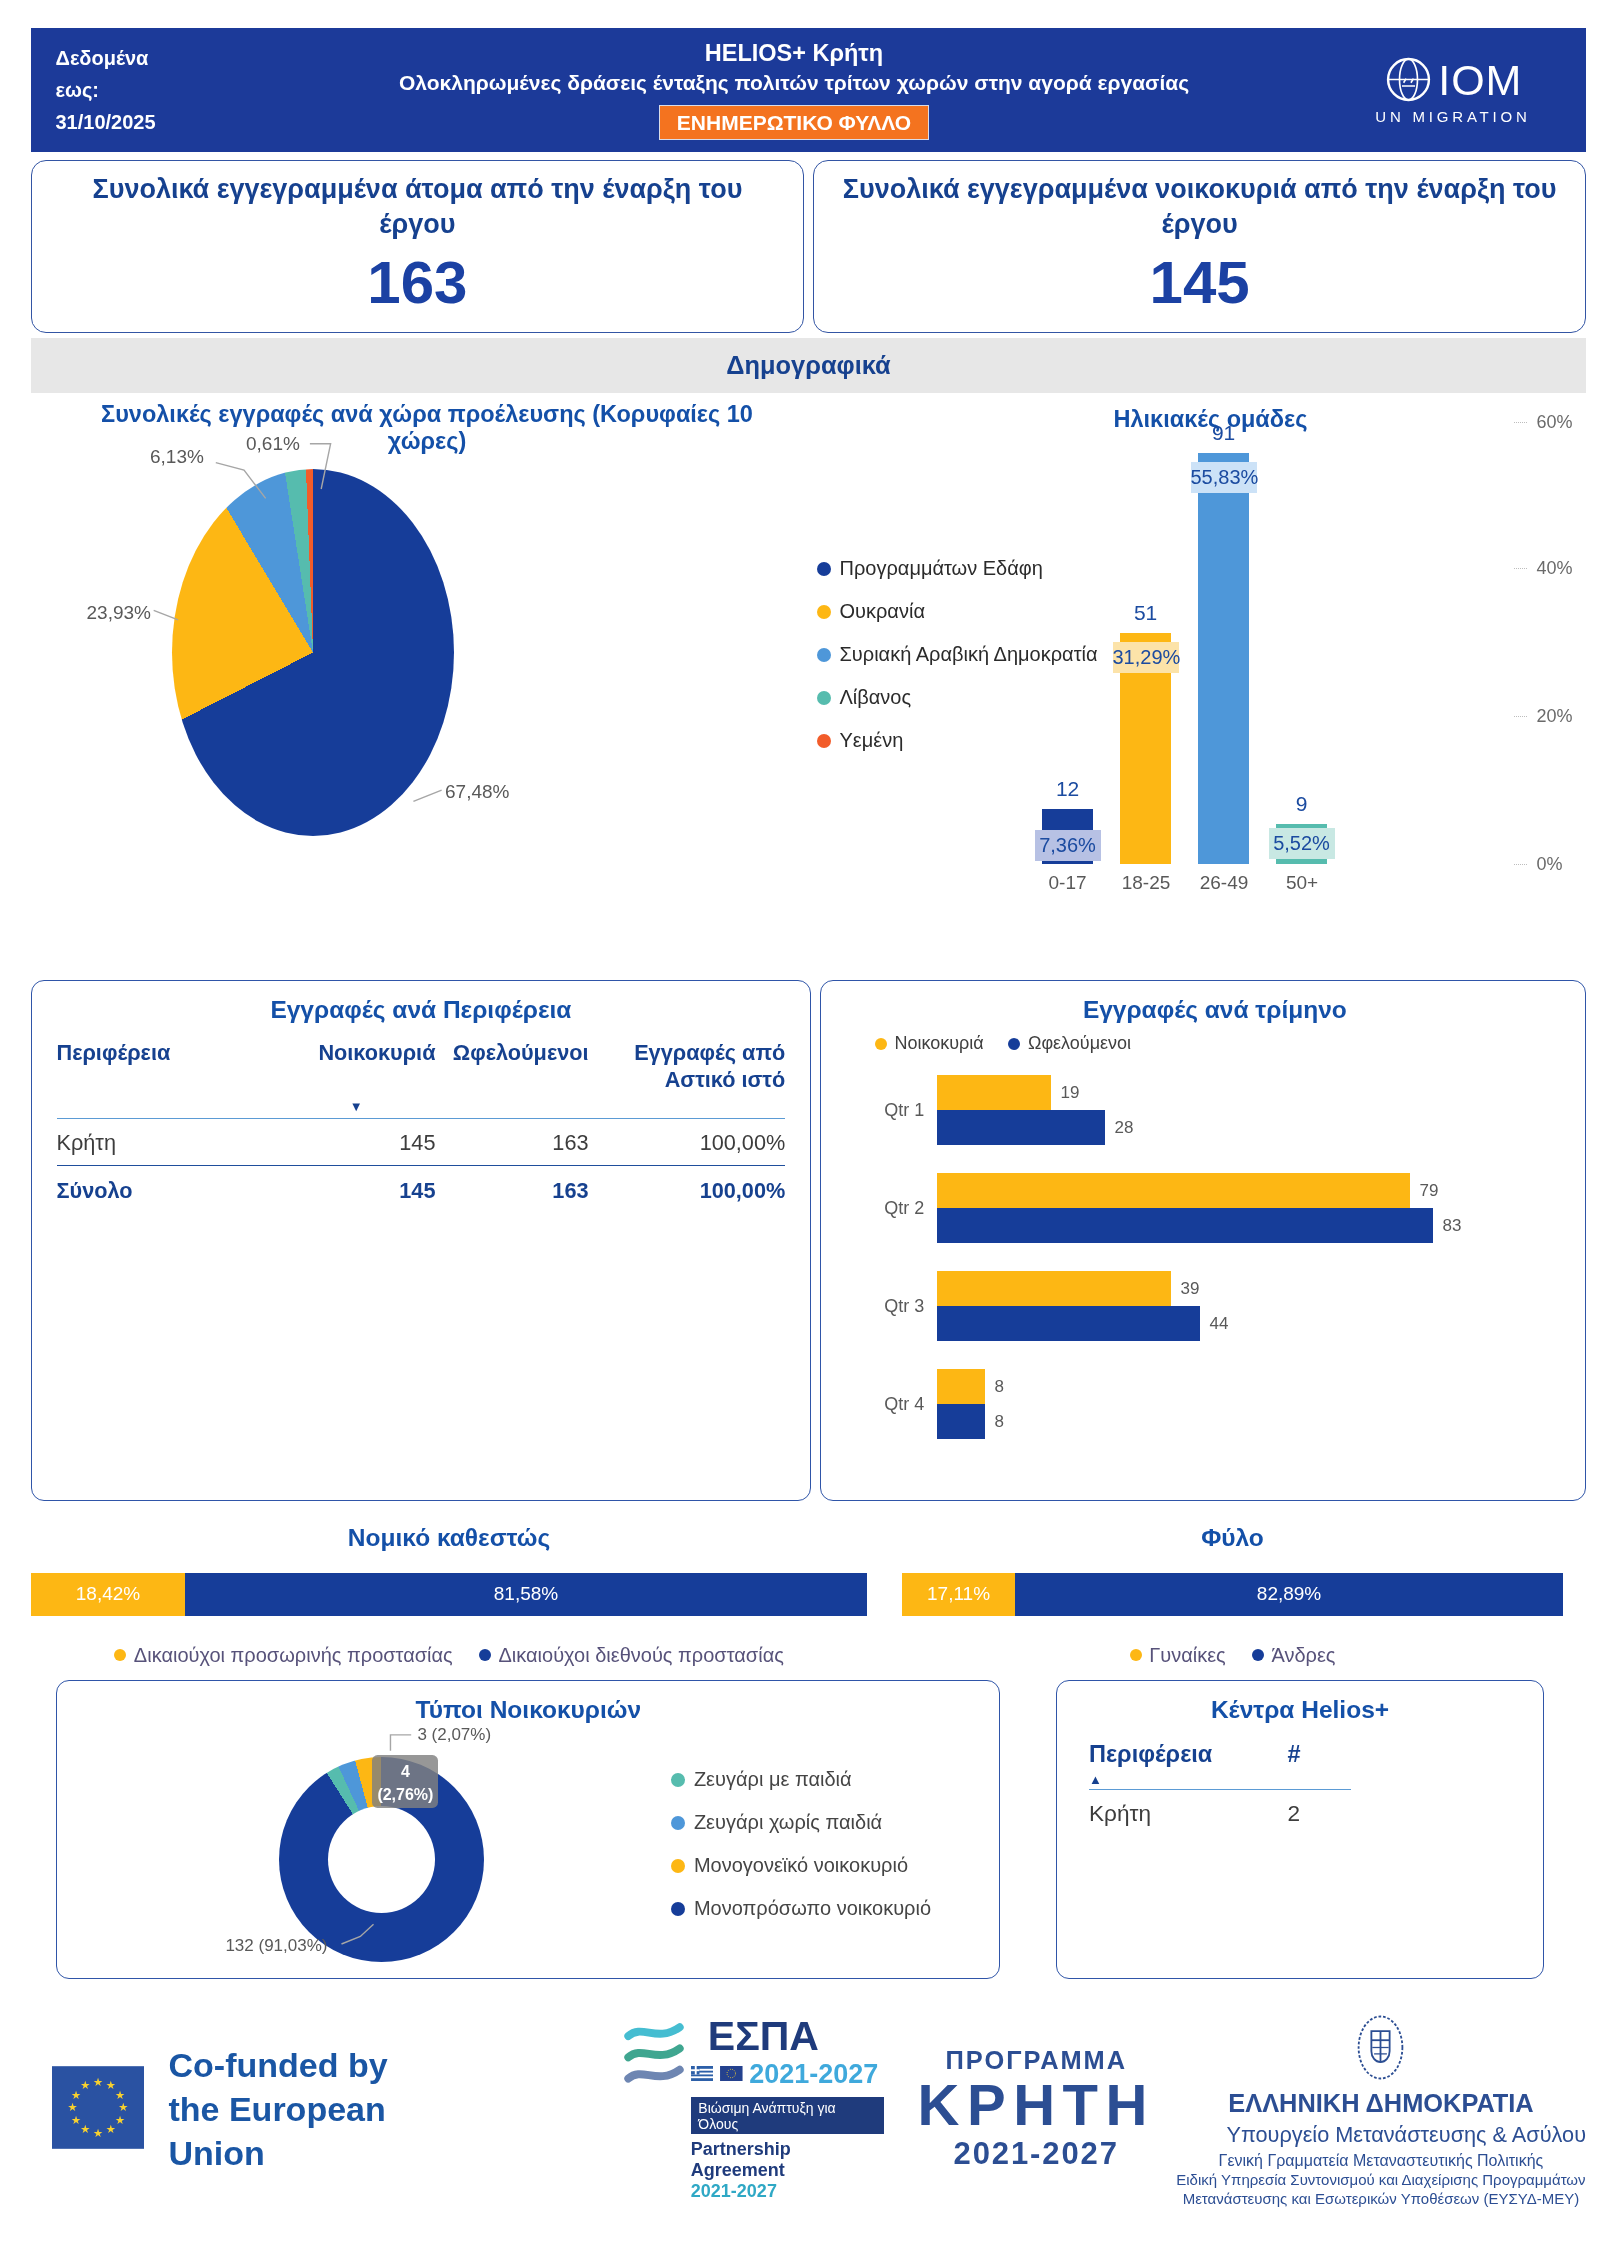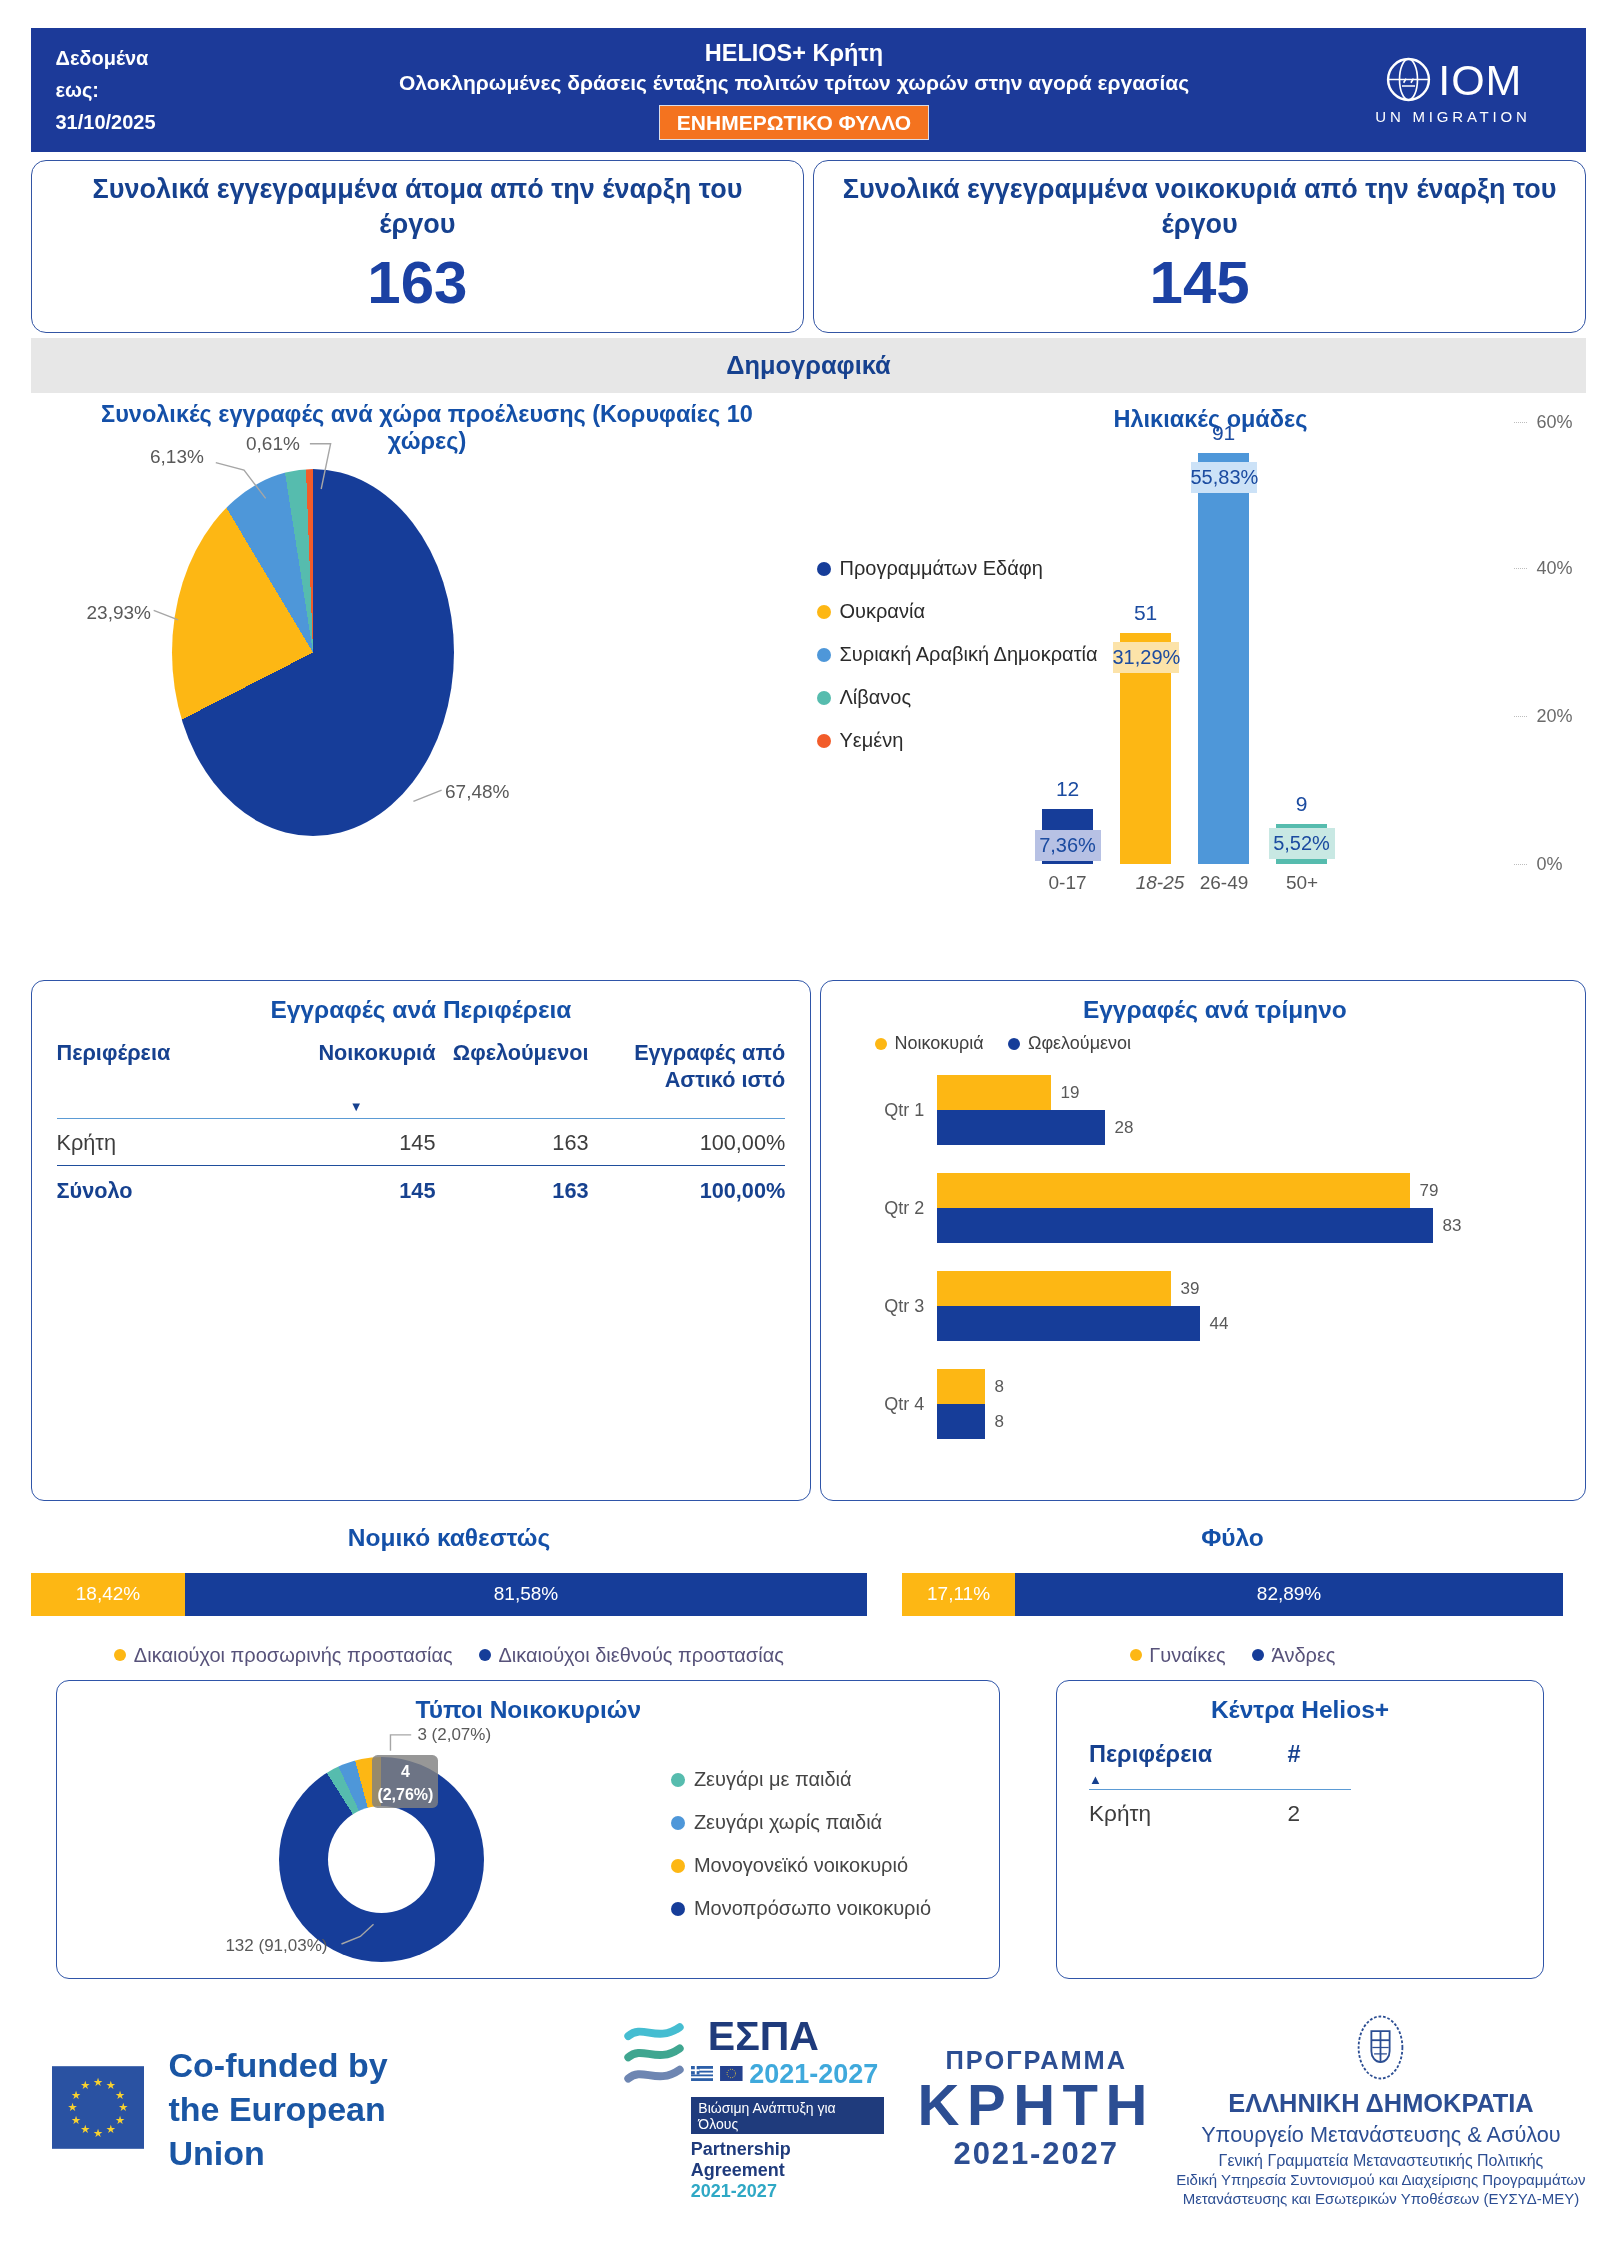--- a/index.html
+++ b/index.html
@@ -109,21 +109,21 @@
   .espa-years { font-size:27px; font-weight:bold; color:#3FA9DC; }
   .espa-band { display:inline-block; background:#1F3B7C; color:#fff; font-size:14px; padding:2.8px 7.5px; margin-top:6.6px; }
   .espa-pa { font-size:18px; font-weight:bold; color:#1F3B7C; margin-top:4.7px; }
   .espa-pa-years { font-size:18px; font-weight:bold; color:#2FA8C5; }
   .kriti-block { margin-left:34px; text-align:center; color:#2C4E93; }
   .kriti-l1 { font-size:25.4px; font-weight:bold; letter-spacing:1.9px; }
   .kriti-l2 { font-size:58px; font-weight:bold; letter-spacing:7.5px; line-height:1.05; }
   .kriti-l3 { font-size:31px; font-weight:bold; letter-spacing:1.9px; }
   .hel-block { margin-left:21px; width:419px; text-align:center; color:#2C4E93; }
   .hel-title { font-size:25.4px; font-weight:bold; margin-top:1.9px; }
-  .hel-min { font-size:21.7px; margin-top:3.8px; }
+  .hel-min { font-size:21.7px; margin-top:3.8px;text-align:right; }
   .hel-s1 { font-size:16px; margin-top:3.8px; }
   .hel-s2 { font-size:15px; margin-top:1.9px; }
 </style>
 </head>
 <body>
 
 <div class="page">
 
   <div class="header">
     <div class="hdr-date">
@@ -215,21 +215,21 @@
       </div>
       <div class="abar" style="left: 188px; height: 411px; background: rgb(78, 151, 217);">
         <span class="count">91</span>
         <span class="pbox" style="top: 9.4px; background: rgb(204, 226, 247);">55,83%</span>
       </div>
       <div class="abar" style="left: 266px; height: 40px; background: rgb(86, 188, 174);">
         <span class="count">9</span>
         <span class="pbox" style="top: 3.8px; background: rgb(200, 232, 227);">5,52%</span>
       </div>
       <div class="acat" style="left:24.5px;">0-17</div>
-      <div class="acat" style="left:117px;font-style:italic;">18-25</div>
+      <div class="acat" style="left:103px;">18-25</div>
       <div class="acat" style="left:181px;">26-49</div>
       <div class="acat" style="left:259px;">50+</div>
       <div class="atick" style="top:433px;">
           <span class="tdots"></span>
           <span class="tlab">0%</span>
         </div>
       <div class="atick" style="top:285px;">
           <span class="tdots"></span>
           <span class="tlab">20%</span>
         </div>

